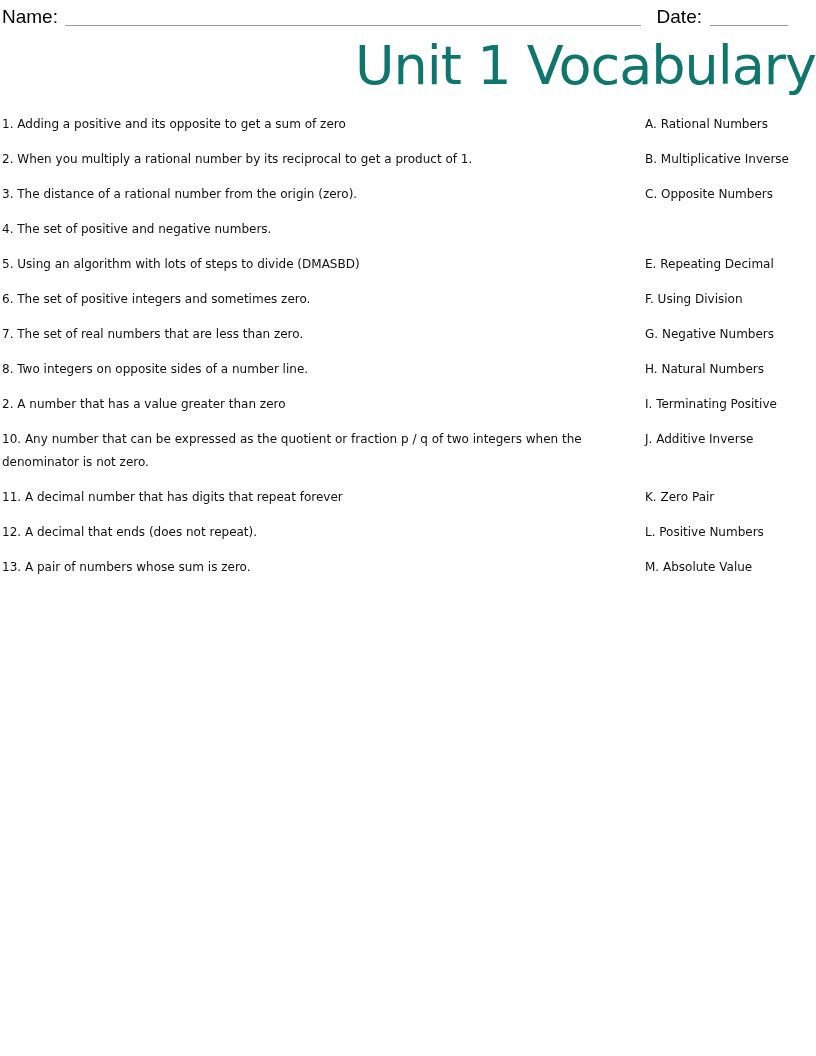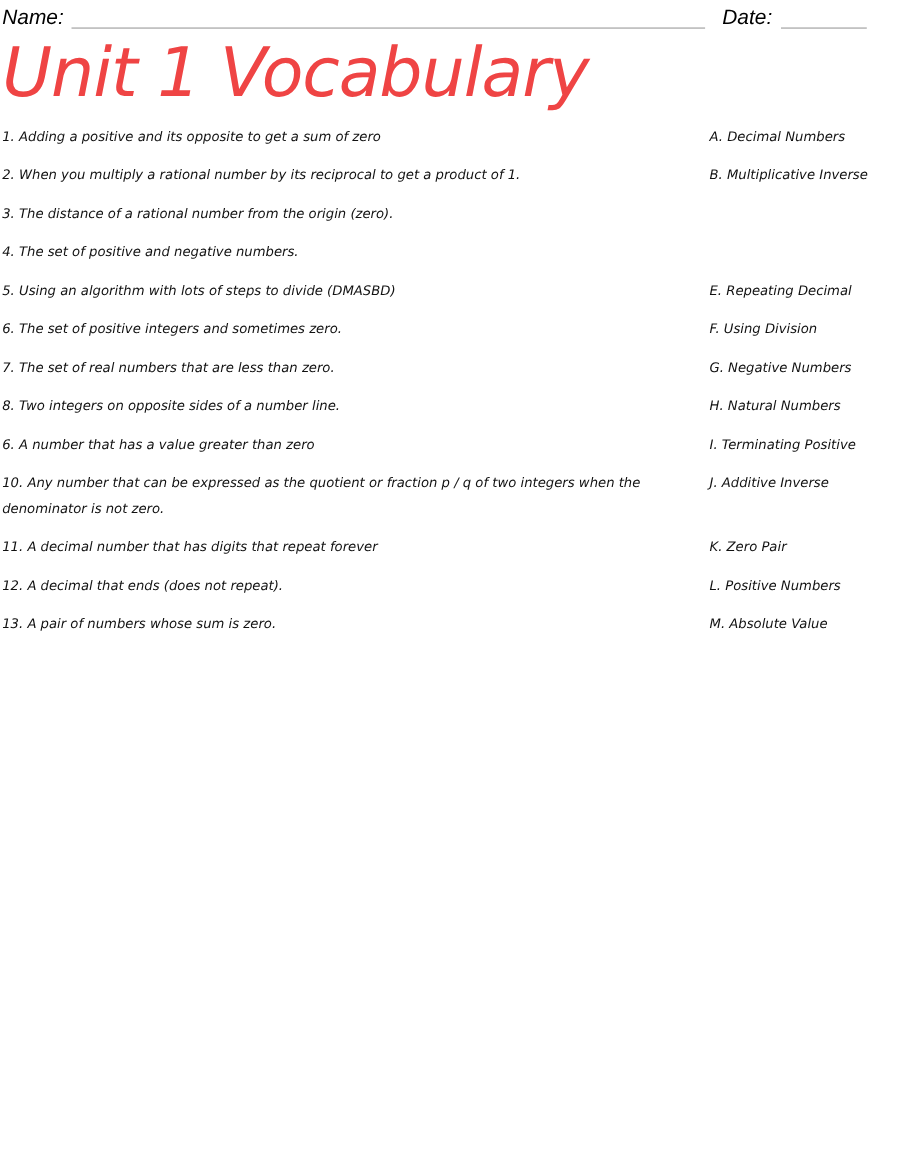--- a/index.html
+++ b/index.html
@@ -6,21 +6,20 @@
   html, body { background: #ffffff; }
   .page {
     position: relative;
     width: 816px;
     height: 1056px;
     background: #ffffff;
     overflow: hidden;
     font-family: "DejaVu Sans", sans-serif;
     color: #111111;
     padding: 3px 0 0 2px;
-    font-style: italic;
   }
   
   .header {
     display: flex;
     align-items: flex-end;
     padding-right: 28px;
     height: 25px;
     font-family: "Liberation Sans", sans-serif;
     font-size: 19px;
     color: #000000;
@@ -31,26 +30,26 @@
     height: 20px;
     margin-bottom: 2px;
   }
   .name-line { flex: 1 1 auto; margin-left: 7px; }
   .date-label { margin-left: 16px; }
   .date-line { flex: 0 0 78px; margin-left: 8px; }
   
   .title {
     margin-top: 6px;
     margin-bottom: 15px;
-    text-align: left;
-    font-size: 62px;
+    text-align: right;
+    font-size: 54px;
     line-height: 64px;
     font-weight: 400;
     letter-spacing: -1px;
-    color: #ef4444;
+    color: #0f766e;
   }
   
   .rows { font-size: 12px; line-height: 23px; }
   .row { display: flex; align-items: flex-start; margin-bottom: 12px; }
   .def { flex: 0 0 635px; max-width: 635px; }
   .ans { flex: 1 1 auto; padding-left: 8px; white-space: nowrap; }
 </style>
 </head>
 <body>
 
@@ -61,28 +60,29 @@
     <span class="blank-line name-line"></span>
     <span class="hdr-label date-label">Date:</span>
     <span class="blank-line date-line"></span>
   </div>
 
   <div class="title">Unit 1 Vocabulary</div>
 
   <div class="rows">
     <div class="row">
       <div class="def">1. Adding a positive and its opposite to get a sum of zero</div>
-      <div class="ans">A. Decimal Numbers</div>
+      <div class="ans">A. Rational Numbers</div>
     </div>
     <div class="row">
       <div class="def">2. When you multiply a rational number by its reciprocal to get a product of 1.</div>
       <div class="ans">B. Multiplicative Inverse</div>
     </div>
     <div class="row">
       <div class="def">3. The distance of a rational number from the origin (zero).</div>
+      <div class="ans">C. Opposite Numbers</div>
     </div>
     <div class="row">
       <div class="def">4. The set of positive and negative numbers.</div>
     </div>
     <div class="row">
       <div class="def">5. Using an algorithm with lots of steps to divide (DMASBD)</div>
       <div class="ans">E. Repeating Decimal</div>
     </div>
     <div class="row">
       <div class="def">6. The set of positive integers and sometimes zero.</div>
@@ -90,21 +90,21 @@
     </div>
     <div class="row">
       <div class="def">7. The set of real numbers that are less than zero.</div>
       <div class="ans">G. Negative Numbers</div>
     </div>
     <div class="row">
       <div class="def">8. Two integers on opposite sides of a number line.</div>
       <div class="ans">H. Natural Numbers</div>
     </div>
     <div class="row">
-      <div class="def">6. A number that has a value greater than zero</div>
+      <div class="def">2. A number that has a value greater than zero</div>
       <div class="ans">I. Terminating Positive</div>
     </div>
     <div class="row">
       <div class="def">10. Any number that can be expressed as the quotient or fraction p / q of two integers when the denominator is not zero.</div>
       <div class="ans">J. Additive Inverse</div>
     </div>
     <div class="row">
       <div class="def">11. A decimal number that has digits that repeat forever</div>
       <div class="ans">K. Zero Pair</div>
     </div>

